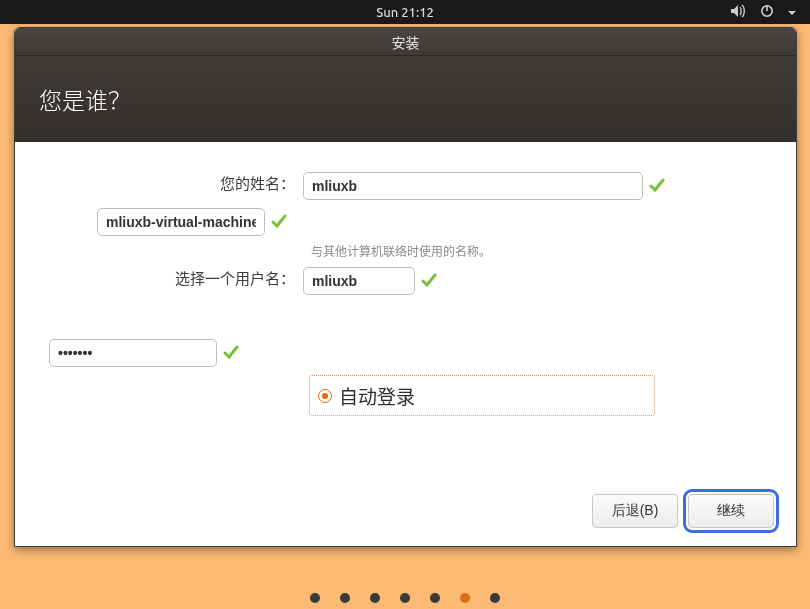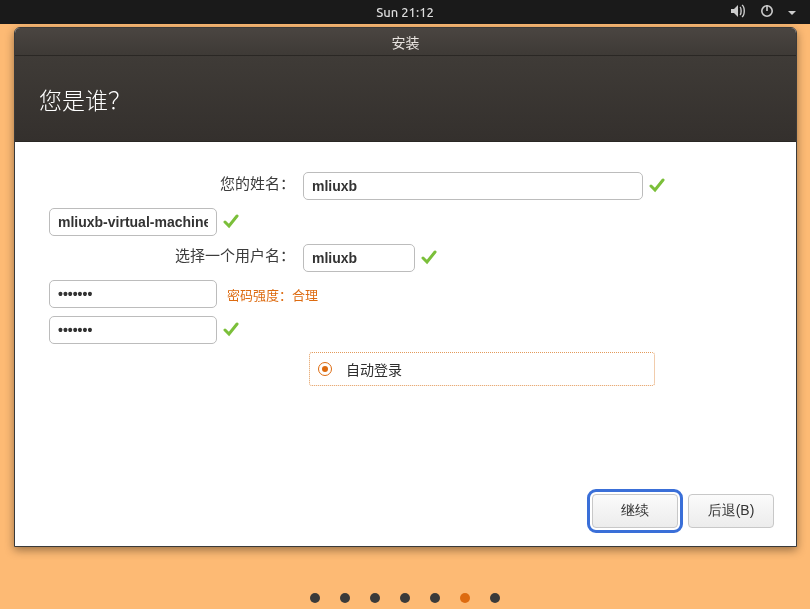--- a/index.html
+++ b/index.html
@@ -88,21 +88,21 @@
     height: 28px;
     border: 1px solid #bcbcbc;
     border-radius: 5px;
     padding: 0 8px;
     font-size: 14px;
     color: #333;
     background: #fff;
     font-weight: bold;
   }
   .w-name { width: 340px; }
-  .w-host { width: 168px; }
+  .w-host { width: 168px; margin-left: 48px; }
   .w-user { width: 112px; }
   .w-pass { width: 168px; }
   .check {
     width: 16px; height: 16px; display: inline-block;
   }
   .check svg { width: 16px; height: 16px; }
   .hint {
     color: #8a8a8a;
     font-size: 12px;
     margin: -2px 0 8px 262px;
@@ -112,22 +112,22 @@
     font-size: 13px;
     margin-left: 4px;
   }
   .radio-group {
     margin-left: 260px;
     margin-top: 4px;
   }
   .radio-row {
     display: flex;
     align-items: center;
-    gap: 14px;
-    font-size: 14px;
+    gap: 7px;
+    font-size: 19px;
     color: #2d2d2d;
     padding: 6px 8px;
     margin-bottom: 2px;
   }
   .radio-selected {
     border: 1px dotted #e39a5a;
     border-radius: 3px;
     width: 346px;
   }
   .radio {
@@ -233,38 +233,35 @@
       <div class="row">
         <div class="field-col">
           <input type="text" class="w-host" value="mliuxb-virtual-machine" style="">
           <span class="check">
             <svg viewBox="0 0 16 16">
                 <path d="M2 8l4 4 8-10" stroke="#7bbf3a" stroke-width="3" fill="none" stroke-linecap="round"></path>
               </svg>
           </span>
         </div>
       </div>
+      <div class="hint">与其他计算机联络时使用的名称。</div>
 
       <div class="row">
         <div class="lab">选择一个用户名：</div>
         <div class="field-col">
           <input type="text" class="w-user" value="mliuxb" style="">
           <span class="check">
             <svg viewBox="0 0 16 16">
                 <path d="M2 8l4 4 8-10" stroke="#7bbf3a" stroke-width="3" fill="none" stroke-linecap="round"></path>
               </svg>
           </span>
         </div>
       </div>
 
       <div class="row">
-        <div class="field-col">
-          <input type="password" class="w-pass" value="•••••••" style="">
-          <span class="strength">密码强度：合理</span>
-        </div>
       </div>
 
       <div class="row">
         <div class="field-col">
           <input type="password" class="w-pass" value="•••••••" style="">
           <span class="check">
             <svg viewBox="0 0 16 16">
                 <path d="M2 8l4 4 8-10" stroke="#7bbf3a" stroke-width="3" fill="none" stroke-linecap="round"></path>
               </svg>
           </span>
@@ -272,22 +269,22 @@
       </div>
 
       <div class="radio-group">
         <div class="radio-row radio-selected">
           <span class="radio checked"></span>
           <span>自动登录</span>
         </div>
       </div>
 
       <div class="button-bar">
+        <button class="btn">后退(B)</button>
         <button class="btn btn-highlight">继续</button>
-        <button class="btn">后退(B)</button>
       </div>
 
     </div>
   </div>
 
   <div class="dots">
       <div class="dot"></div>
       <div class="dot"></div>
       <div class="dot"></div>
       <div class="dot"></div>

